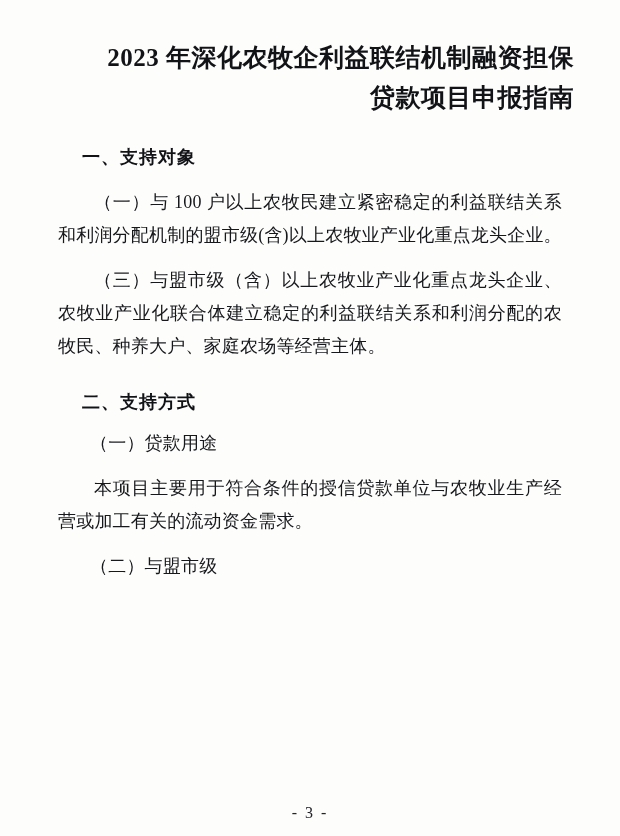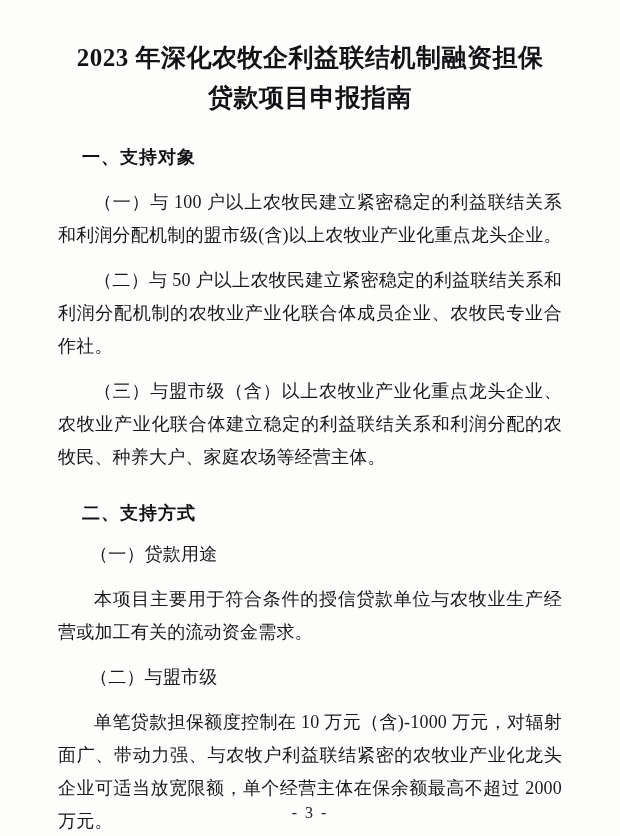--- a/index.html
+++ b/index.html
@@ -16,21 +16,21 @@
   }
   .page {
     position: relative;
     width: 620px;
     height: 836px;
     box-sizing: border-box;
     padding: 30px 46px 20px 46px;
     background: #fdfdfb;
   }
   .doc-title {
-    text-align: center;
+    text-align: right;
     font-weight: bold;
     font-size: 25px;
     line-height: 40px;
     letter-spacing: 0.5px;
     margin: 8px 0 0 0;
     color: #121317;
   }
   .doc-title .line {
     display: block;
     white-space: nowrap;
@@ -81,26 +81,24 @@
 <div class="page">
 
   <h1 class="doc-title">
     <span class="line">2023 年深化农牧企利益联结机制融资担保</span>
     <span class="line">贷款项目申报指南</span>
   </h1>
 
   <h2 class="section-heading">一、支持对象</h2>
 
   <p class="para indent">（一）与 100 户以上农牧民建立紧密稳定的利益联结关系和利润分配机制的盟市级(含)以上农牧业产业化重点龙头企业。</p>
-  <p class="para indent">（二）与 50 户以上农牧民建立紧密稳定的利益联结关系和利润分配机制的农牧业产业化联合体成员企业、农牧民专业合作社。</p>
   <p class="para indent">（三）与盟市级（含）以上农牧业产业化重点龙头企业、农牧业产业化联合体建立稳定的利益联结关系和利润分配的农牧民、种养大户、家庭农场等经营主体。</p>
 
   <h2 class="section-heading">二、支持方式</h2>
 
   <p class="subheading">（一）贷款用途</p>
   <p class="para indent">本项目主要用于符合条件的授信贷款单位与农牧业生产经营或加工有关的流动资金需求。</p>
 
   <p class="subheading">（二）与盟市级</p>
-  <p class="para indent">单笔贷款担保额度控制在 10 万元（含)-1000 万元，对辐射面广、带动力强、与农牧户利益联结紧密的农牧业产业化龙头企业可适当放宽限额，单个经营主体在保余额最高不超过 2000 万元。</p>
 
   <div class="page-number">- 3 -</div>
 
 </div>
 
 </body></html>

